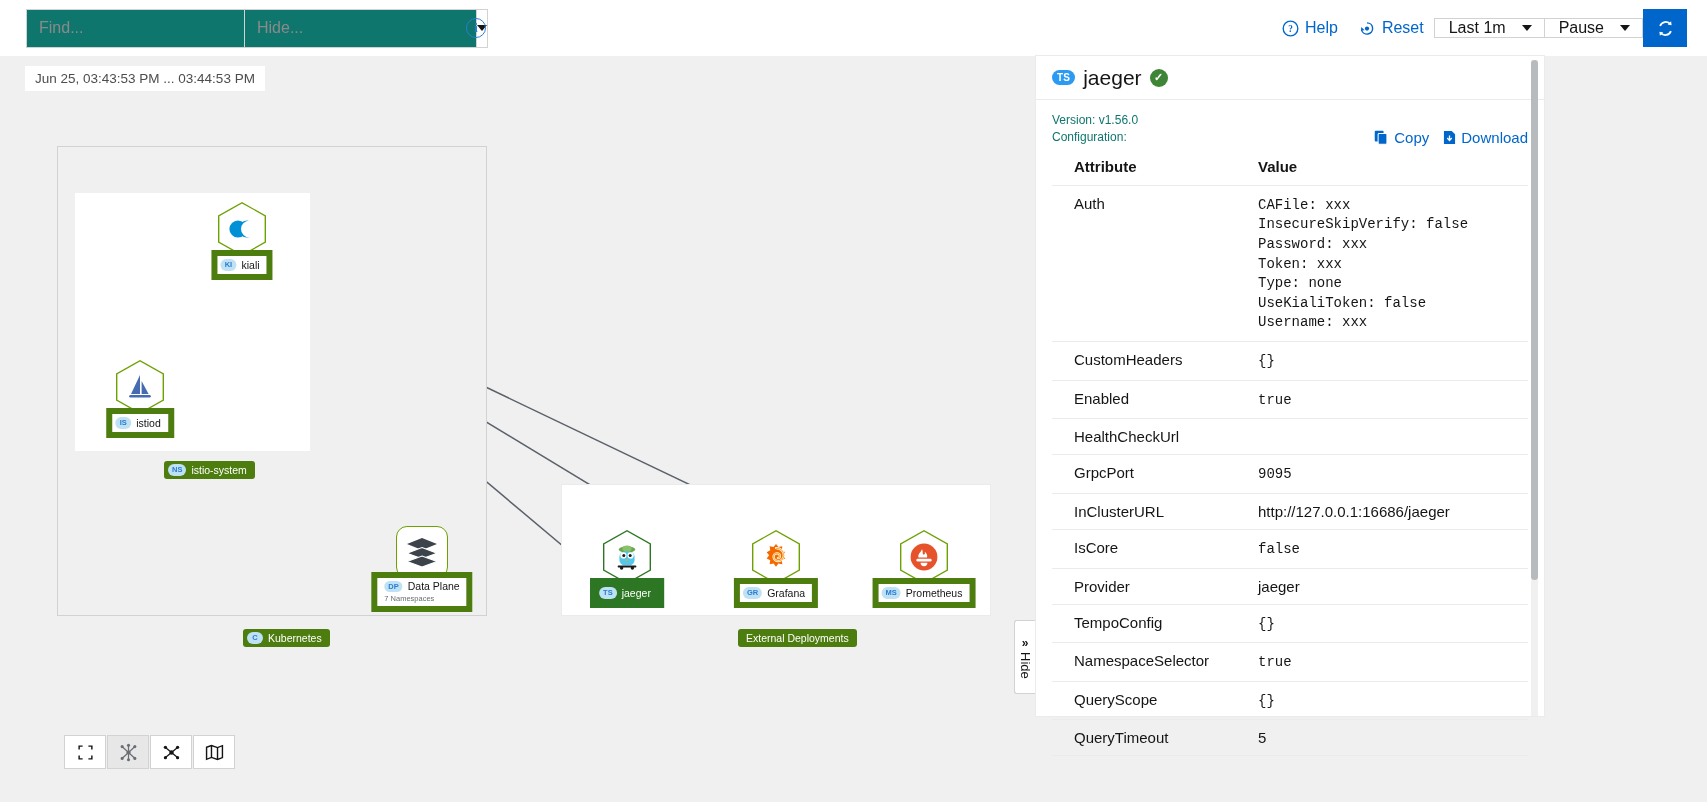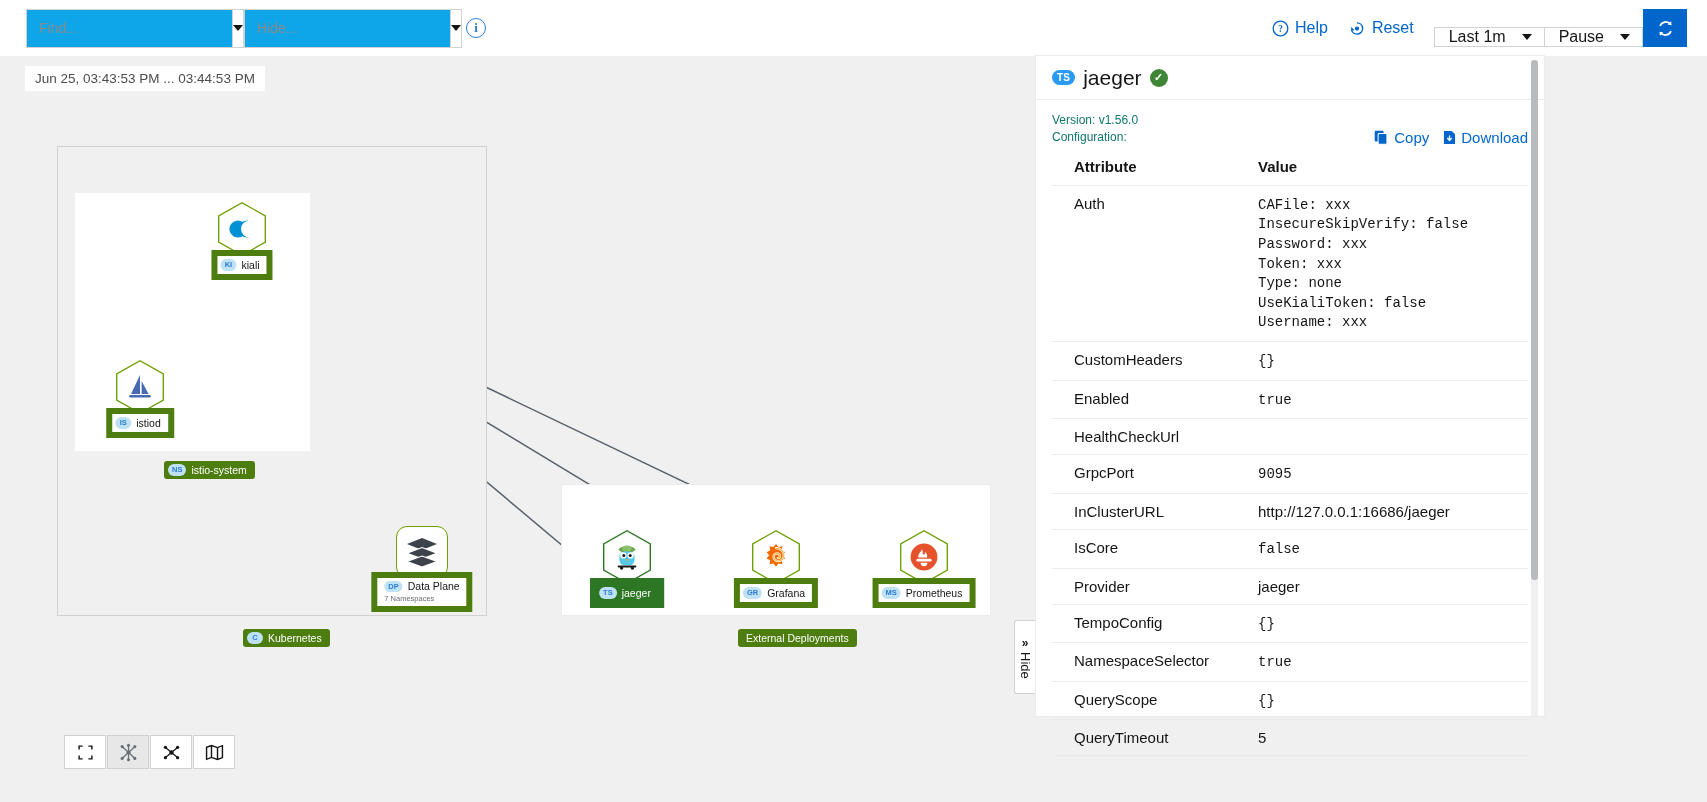--- a/index.html
+++ b/index.html
@@ -19,21 +19,21 @@
   .toolbar {
     position: absolute; left: 0; top: 0; width: 1707px; height: 56px;
     background: #fff; display: flex; align-items: center;
   }
   .tb-left { display: flex; align-items: center; padding-left: 26px; gap: 16px; }
   .tb-right { margin-left: auto; display: flex; align-items: center; padding-right: 20px; gap: 0; }
 
   .filter-group { display: flex; align-items: stretch; height: 39px; width: 202px; }
   .filter-input {
     flex: 1; border: 1px solid #d2d2d2; border-right: none;
-    background: #0ea5e9; padding: 0 12px; font-size: 14px;
+    background: #0f766e; padding: 0 12px; font-size: 16px;
     font-family: "Liberation Sans", sans-serif; color: #151515; outline: none;
     border-radius: 0;
   }
   .filter-input::placeholder { color: #8a8a8a; }
   .filter-caret {
     width: 38px; border: 1px solid #d2d2d2; background: #fff;
     display: flex; align-items: center; justify-content: center; cursor: pointer;
   }
   .caret-tri {
     width: 0; height: 0; border-left: 5.5px solid transparent;
@@ -46,21 +46,21 @@
     font-size: 13px; font-weight: bold; font-family: "Liberation Serif", serif;
     cursor: pointer; margin-left: 4px;
   }
 
   .link-btn {
     display: flex; align-items: center; gap: 6px;
     color: #0066cc; font-size: 16px; cursor: pointer; padding: 0 10px;
     text-decoration: none;
   }
 
-  .sel-group { display: flex; align-items: flex-end; height: 38px; margin-left: 10px; }
+  .sel-group { display: flex; align-items: center; height: 38px; }
   .sel-box {
     display: flex; align-items: center; gap: 16px;
     border: 1px solid #d2d2d2; background: #fff;
     padding: 0 12px 0 14px; font-size: 16px; cursor: pointer; color: #151515;
   }
   .sel-box + .sel-box { border-left: none; }
   .refresh-btn {
     width: 44px; height: 38px; background: #0066cc;
     display: flex; align-items: center; justify-content: center;
     cursor: pointer; border: none;

